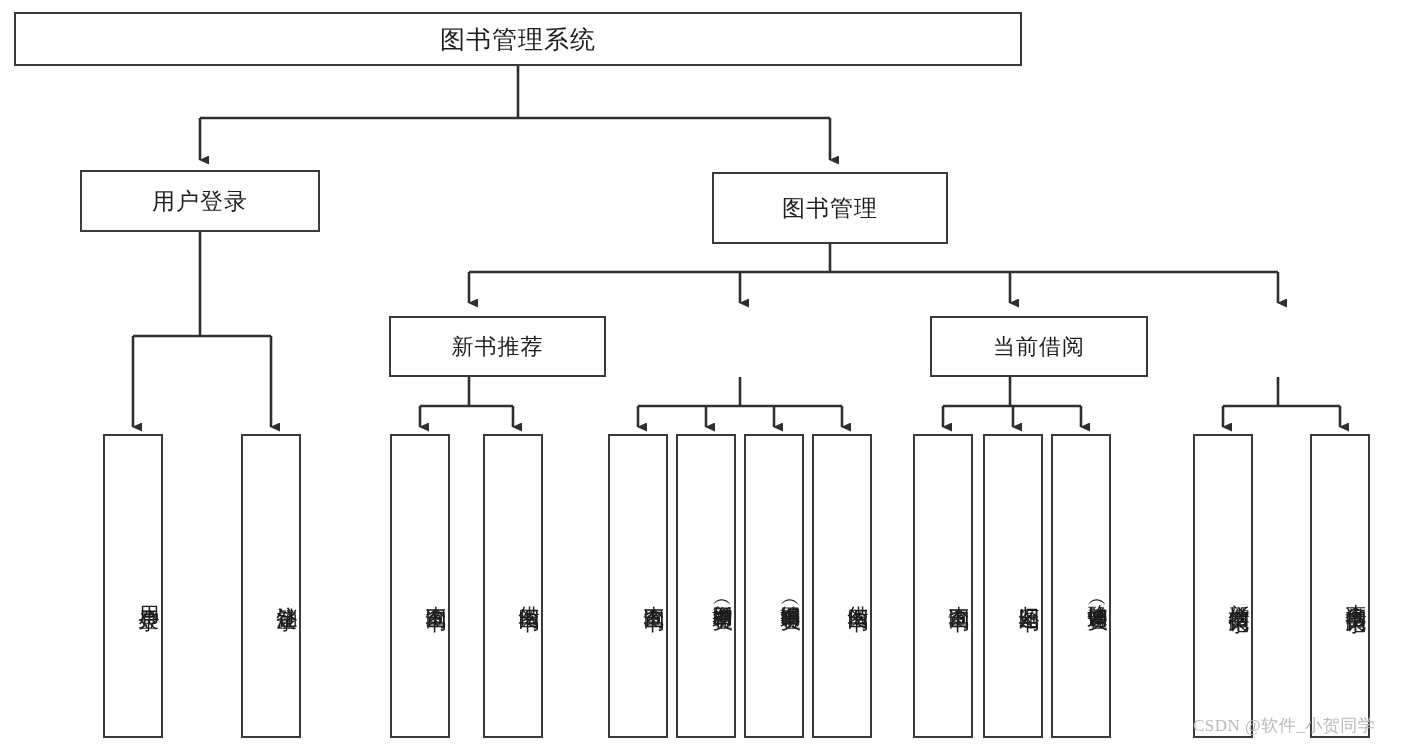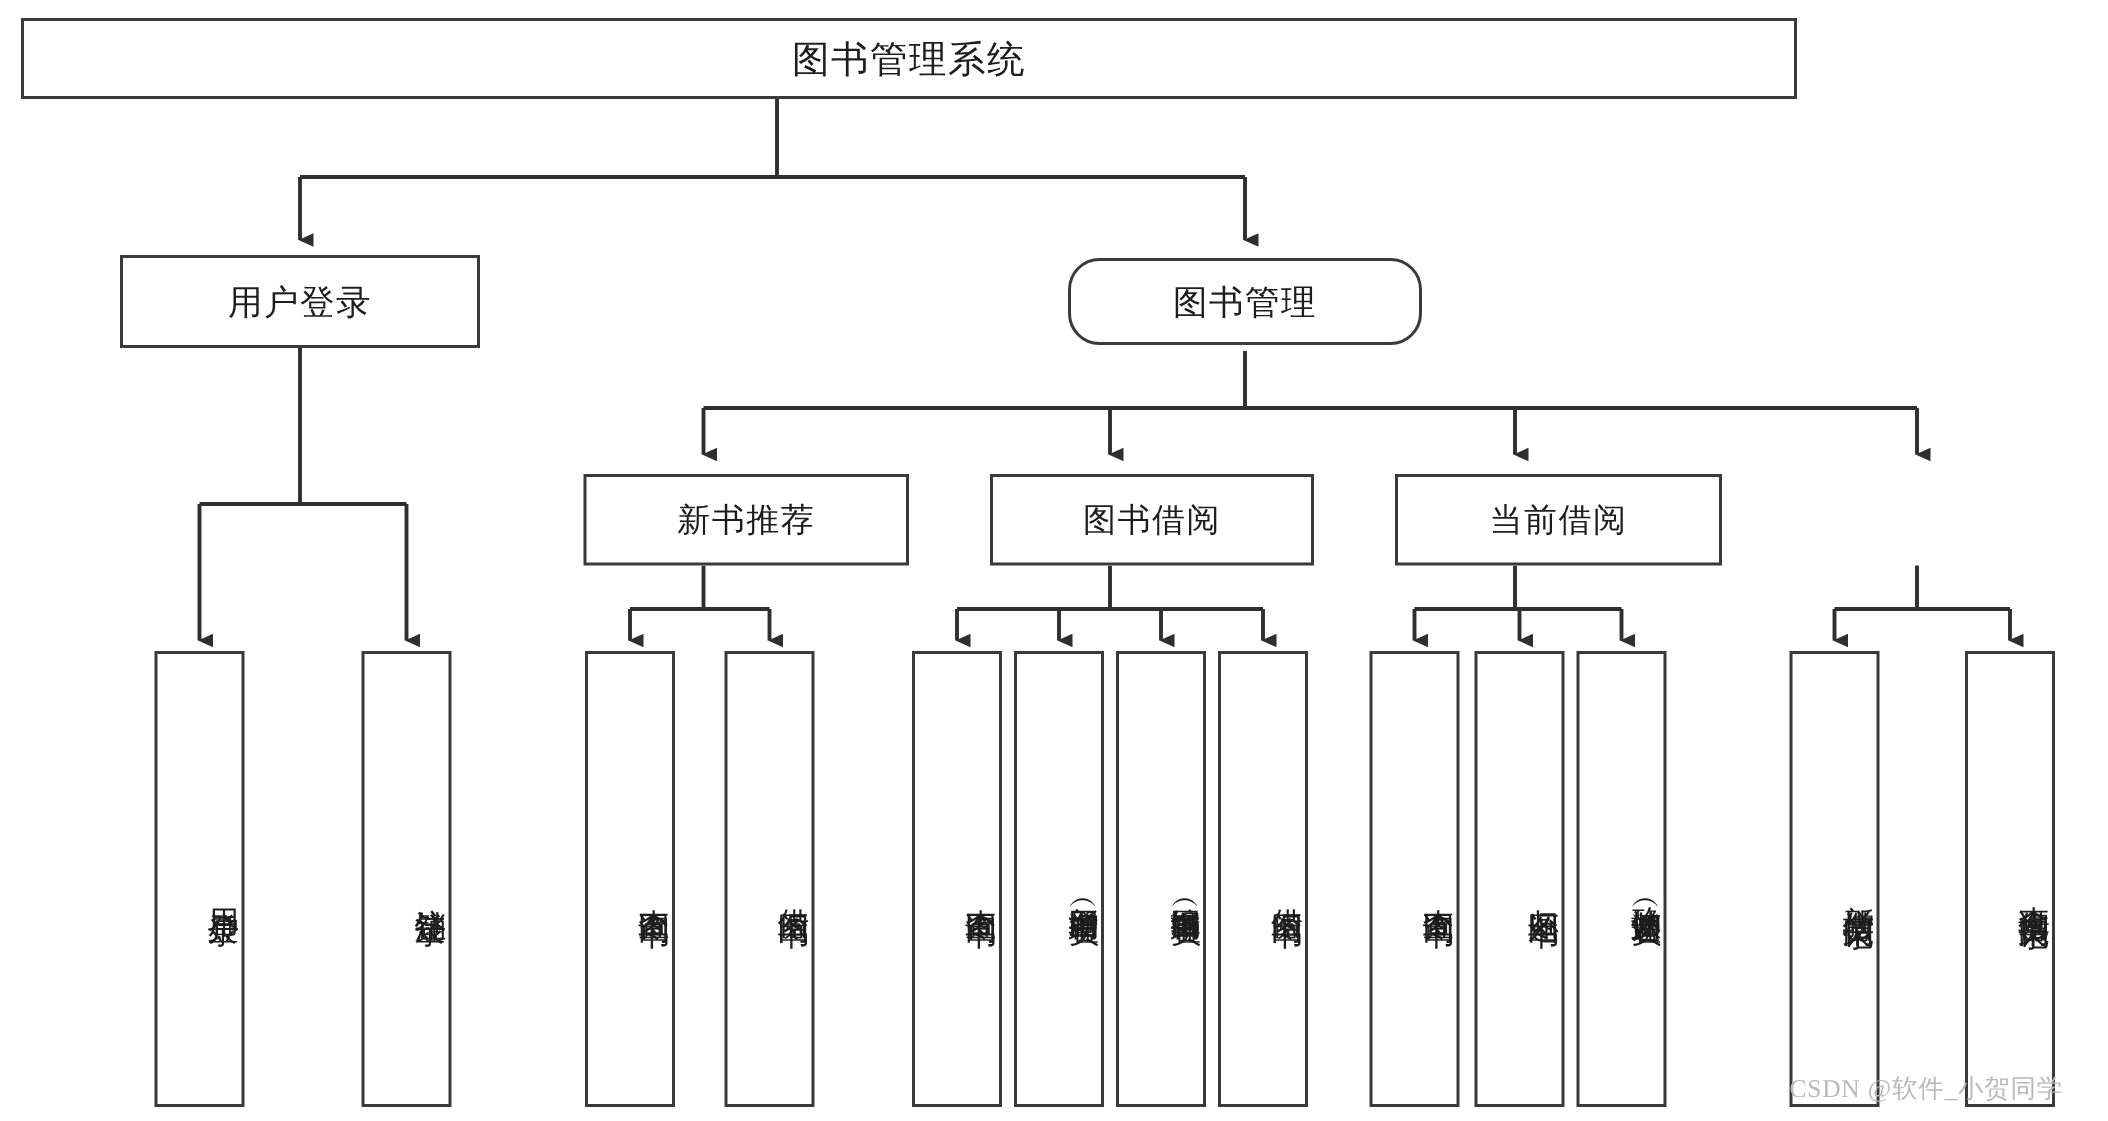--- a/index.html
+++ b/index.html
@@ -117,27 +117,26 @@
       <path d="M1013,406 L1013,427" marker-end="url(#arrow)"></path>
       <path d="M1081,406 L1081,427" marker-end="url(#arrow)"></path>
 
       <path d="M1278,377 L1278,406"></path>
       <path d="M1223,406 L1340,406"></path>
       <path d="M1223,406 L1223,427" marker-end="url(#arrow)"></path>
       <path d="M1340,406 L1340,427" marker-end="url(#arrow)"></path>
     </g>
   </svg>
 
-  <div class="node root" style="left:14px;top:12px;width:1184px;height:54px;">图书管理系统</div>
+  <div class="node root" style="left:14px;top:12px;width:1008px;height:54px;">图书管理系统</div>
 
   <div class="node lvl2" style="left:80px;top:170px;width:240px;height:62px;">用户登录</div>
-  <div class="node lvl2" style="left:712px;top:172px;width:236px;height:58px;border-radius:21px;">图书管理</div>
+  <div class="node lvl2" style="left:712px;top:172px;width:236px;height:72px;">图书管理</div>
 
   <div class="node lvl3" style="left:361px;top:316px;width:217px;height:61px;">新书推荐</div>
-  <div class="node lvl3" style="left:632px;top:316px;width:216px;height:61px;">图书借阅</div>
   <div class="node lvl3" style="left:902px;top:316px;width:218px;height:61px;">当前借阅</div>
 
   <div class="node leaf" style="left:103px;top:434px;width:60px;height:304px;">用户登录</div>
   <div class="node leaf" style="left:241px;top:434px;width:60px;height:304px;">注销登录</div>
 
   <div class="node leaf" style="left:390px;top:434px;width:60px;height:304px;">查询图书</div>
   <div class="node leaf" style="left:483px;top:434px;width:60px;height:304px;">借阅图书</div>
 
   <div class="node leaf" style="left:608px;top:434px;width:60px;height:304px;">查询图书</div>
   <div class="node leaf tall-text" style="left:676px;top:434px;width:60px;height:304px;">新增图书（管理员）</div>

